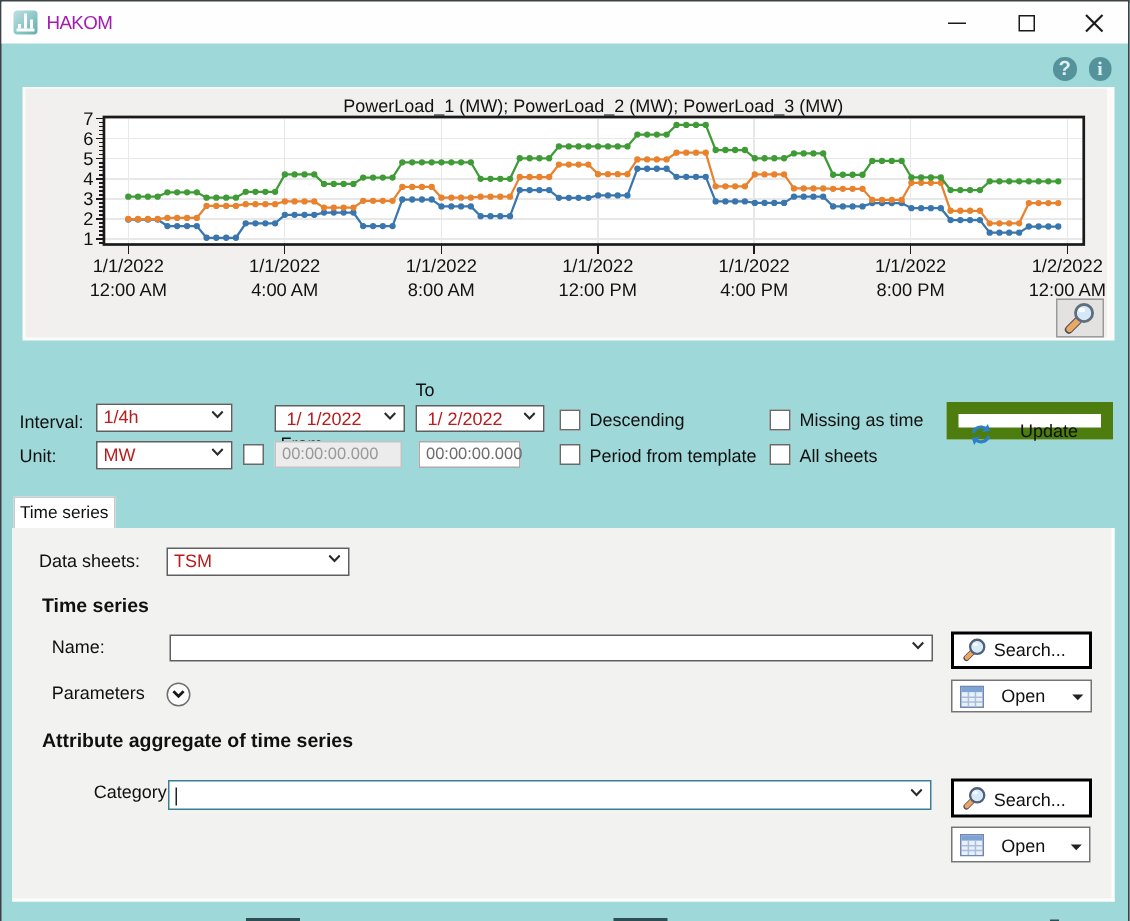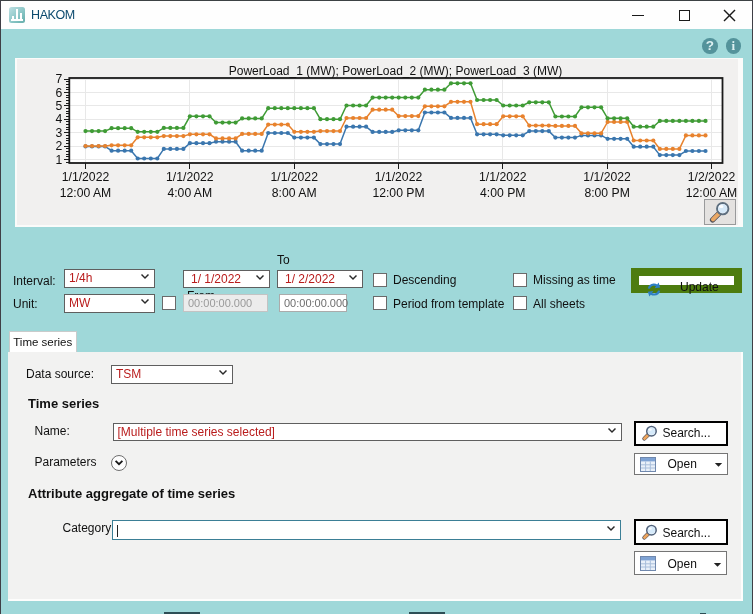--- a/index.html
+++ b/index.html
@@ -18,21 +18,21 @@
 <div class="abs" style="left:0;top:0;width:1px;height:614px;background:#3f3f46;"></div>
 <div class="abs" style="left:752px;top:0;width:1px;height:614px;background:#3f3f46;"></div>
 
 <div class="abs" style="left:1px;top:1px;width:751px;height:27.5px;background:#fefefe;"></div>
 <div class="abs" style="left:9px;top:7px;width:15.5px;height:15.5px;border-radius:2.5px;background:linear-gradient(135deg,#bee0e3 0%,#8cc7c7 55%,#63acaa 100%);">
   <div class="abs" style="left:2px;top:12.2px;width:11.5px;height:1.6px;background:#fff;"></div>
   <div class="abs" style="left:3px;top:8.6px;width:1.9px;height:3.2px;background:#fff;"></div>
   <div class="abs" style="left:7px;top:1.6px;width:2px;height:10.2px;background:#fff;"></div>
   <div class="abs" style="left:11.2px;top:5.8px;width:1.9px;height:6px;background:#fff;"></div>
 </div>
-<div class="lbl" style="left:31px;top:8px;font-size:12.5px;letter-spacing:-0.4px;color:#0c4a6e;">HAKOM</div>
+<div class="lbl" style="left:31px;top:8px;font-size:12.5px;letter-spacing:-0.4px;color:#a21caf;">HAKOM</div>
 <div class="abs" style="left:632px;top:14.6px;width:12px;height:1.6px;background:#1a1a1a;"></div>
 <div class="abs" style="left:679px;top:10px;width:10.5px;height:10.5px;border:1.4px solid #1a1a1a;"></div>
 <svg class="abs" style="left:723px;top:9px;" width="13" height="13" viewBox="0 0 13 13">
     <g stroke="#1a1a1a" stroke-width="1.4">
       <line x1="1" y1="1" x2="12" y2="12"></line>
       <line x1="12" y1="1" x2="1" y2="12"></line>
     </g>
   </svg>
 
 <div class="abs" style="left:702px;top:38px;width:15.5px;height:15.5px;border-radius:50%;background:#54939b;color:#ddf0f1;font-size:13.5px;font-weight:bold;text-align:center;line-height:15px;">?</div>
@@ -486,33 +486,32 @@
 <div class="cb" style="left:162px;top:296px;"></div>
 <div class="abs" style="left:183px;top:294px;width:85px;height:17.5px;background:#ececec;border:1px solid #c3c3c3;font-size:11px;color:#9a9a9a;line-height:16px;padding-left:4px;">00:00:00.000</div>
 <div class="abs" style="left:279px;top:294px;width:68px;height:17.5px;background:#fff;border:1px solid #ababab;font-size:11px;color:#6e6e6e;line-height:16px;padding-left:4px;">00:00:00.000</div>
 <div class="cb" style="left:372.5px;top:296px;"></div>
 <div class="lbl" style="left:393px;top:297px;">Period from template</div>
 <div class="cb" style="left:513px;top:296px;"></div>
 <div class="lbl" style="left:533px;top:297px;">All sheets</div>
 
 <div class="abs" style="left:8.5px;top:331px;width:68.5px;height:20.5px;background:#fff;border:1px solid #c9cbcb;border-bottom:none;font-size:11.5px;color:#101010;text-align:center;line-height:21px;">Time series</div>
 <div class="abs" style="left:8px;top:351.5px;width:735px;height:249.5px;background:#f2f2f1;border-right:2px solid #fdfdfc;border-bottom:2px solid #fdfdfc;"></div>
-<div class="lbl" style="left:26px;top:367px;">Data source:</div>
+<div class="lbl" style="left:26px;top:367px;">Data sheets:</div>
 <div class="combo" style="left:111px;top:365px;width:122px;height:18.5px;">
     <span class="tx">TSM</span>
     <span class="chev">
       <svg width="8" height="8" viewBox="0 0 8 8">
         <path d="M0.5 2 L4 5.6 L7.5 2" fill="none" stroke="#2a2a2a" stroke-width="1.4"></path>
       </svg>
     </span>
   </div>
 <div class="lbl" style="left:28px;top:396px;font-size:13px;font-weight:bold;">Time series</div>
 <div class="lbl" style="left:34.5px;top:424px;">Name:</div>
 <div class="combo" style="left:112.5px;top:423px;width:509px;height:18px;">
-    <span class="tx">[Multiple time series selected]</span>
     <span class="chev">
       <svg width="8" height="8" viewBox="0 0 8 8">
         <path d="M0.5 2 L4 5.6 L7.5 2" fill="none" stroke="#2a2a2a" stroke-width="1.4"></path>
       </svg>
     </span>
   </div>
 <div class="abs" style="left:633.5px;top:421px;width:94.5px;height:24.5px;background:#fff;border:2px solid #000;">
   <div class="abs" style="left:5px;top:1.5px;"><svg width="17" height="17" viewBox="0 0 26 26">
 <line x1="5" y1="21" x2="13" y2="13" stroke="#4a4a55" stroke-width="6" stroke-linecap="round"></line>
 <line x1="5.4" y1="20.6" x2="13" y2="13" stroke="#eda55e" stroke-width="4.6" stroke-linecap="round"></line>

